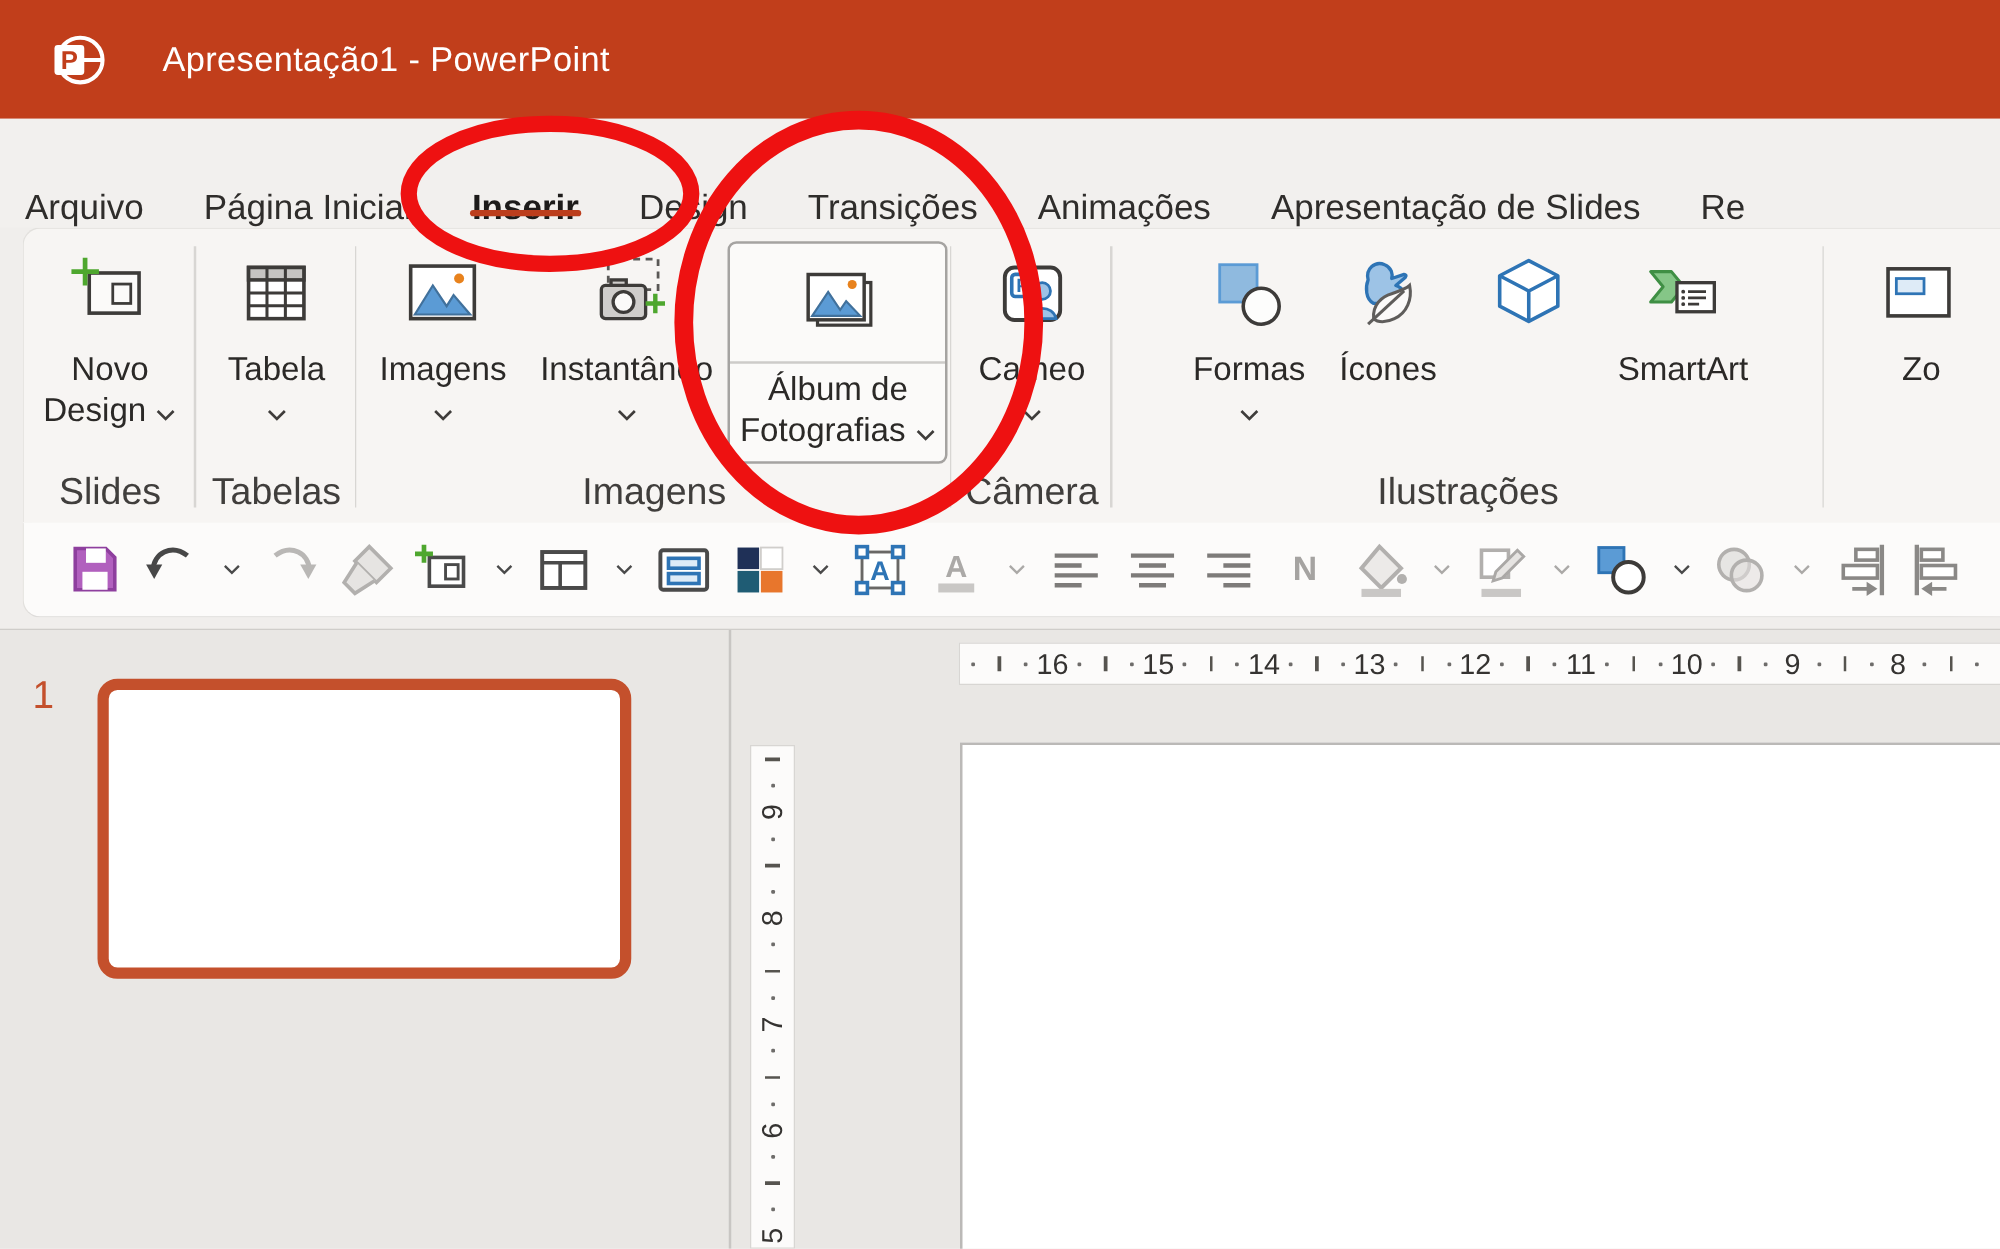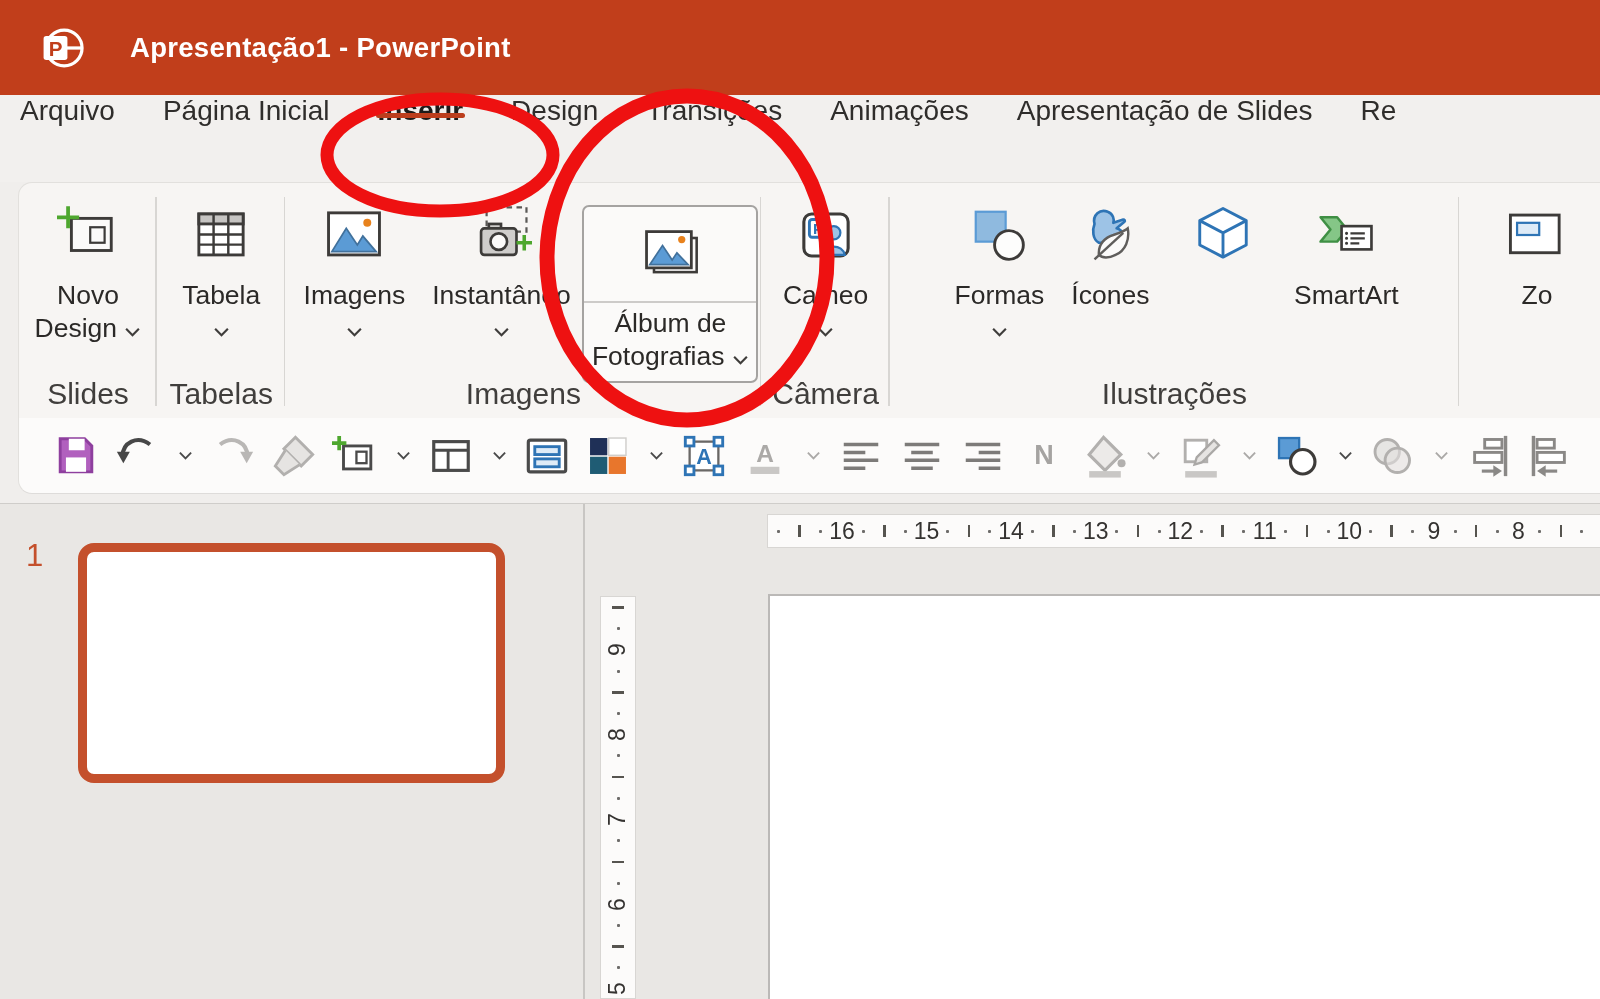--- a/index.html
+++ b/index.html
@@ -3,45 +3,45 @@
 <meta charset="utf-8">
 <style>
   * { margin:0; padding:0; box-sizing:border-box; }
   html,body { width:1600px; height:999px; overflow:hidden; }
   body { position:relative; background:#f0eeec; font-family:"Liberation Sans", sans-serif; }
 
   
   .titlebar { position:absolute; top:0; left:0; right:0; height:95px; background:#C13E1B;
               display:flex; align-items:center; padding-left:36px; }
   .titlebar .logo { width:52px; height:52px; flex:0 0 auto; }
-  .titlebar .title { margin-left:42px; color:#fff; font-size:27.5px; font-weight:700; letter-spacing:.3px; }
+  .titlebar .title { margin-left:42px; color:#fff; font-size:27.5px; font-weight:400; letter-spacing:.3px; }
 
   
   .tabrow { position:absolute; top:95px; left:0; right:0; height:87px; background:#f2f0ee;
-            display:flex; align-items:flex-start; font-size:28px; color:#2f2d2b; }
+            display:flex; align-items:flex-end; font-size:28px; color:#2f2d2b; }
   .tab { display:flex; align-items:center; padding:0 24px; position:relative; white-space:nowrap; cursor:default; }
   .tab:first-child { padding-left:20px; }
   .tab.active { font-weight:700; color:#1d1b1a; }
   .tab.active::after { content:""; position:absolute; left:22px; right:22px; bottom:9px; height:5px;
                        border-radius:3px; background:#BC3E1D; }
 
   
   .ribbon { position:absolute; top:182px; left:18px; right:0; height:236px; background:#f7f5f3;
             border-radius:14px 0 0 0; border-top:1px solid #e2e0dd; border-left:1px solid #e2e0dd;
             display:flex; }
   .rgroup { position:relative; display:flex; align-items:flex-start; justify-content:center; padding-top:8px; }
   .rgroup:not(:last-child)::after { content:""; position:absolute; right:0; top:14px; bottom:12px; width:1.5px; background:#d8d6d3; }
   .glabel { position:absolute; bottom:7px; left:0; width:100%; text-align:center; font-size:30px; color:#403e3c; white-space:nowrap; }
   .rbtn { display:flex; flex-direction:column; align-items:center; margin:0 3px; cursor:default; }
   .ricon { height:88px; display:flex; align-items:center; justify-content:center; width:100%; }
   .rlbl { text-align:center; font-size:26.5px; line-height:33px; color:#2b2927; white-space:nowrap; }
   .rlbl .line { display:block; }
   .chev { color:#3f3d3b; }
   .chev-below { margin-top:5px; }
-  .rbtn.hl { border:2px solid #a5a3a1; border-radius:7px; background:#fbfaf9; margin-top:14px; }
+  .rbtn.hl { border:2px solid #a5a3a1; border-radius:7px; background:#fbfaf9; margin-top:2px; }
   .rbtn.hl .ricon { height:96px; border-bottom:2px solid #cdcbc9; }
   .rbtn.hl .rlbl { padding:4px 6px 8px 6px; }
   svg text { font-family:"Liberation Sans", sans-serif; }
 
   
   .qat { position:absolute; top:418px; left:18px; right:0; height:76px; background:#fcfbfa;
          border-radius:0 0 0 14px; border-bottom:1px solid #deDCda; border-left:1px solid #e2e0dd;
          display:flex; align-items:center; padding-left:34px; gap:15px; }
   .qi { width:46px; height:46px; display:flex; align-items:center; justify-content:center; flex:0 0 auto; cursor:default; }
   .qchev { width:20px; height:46px; display:flex; align-items:center; justify-content:center; flex:0 0 auto; color:#4a4a4a; cursor:default; }

